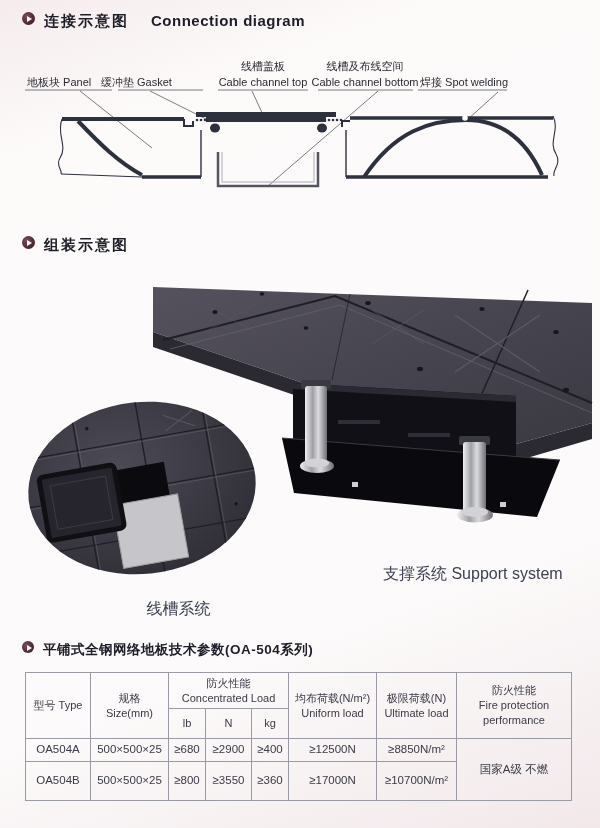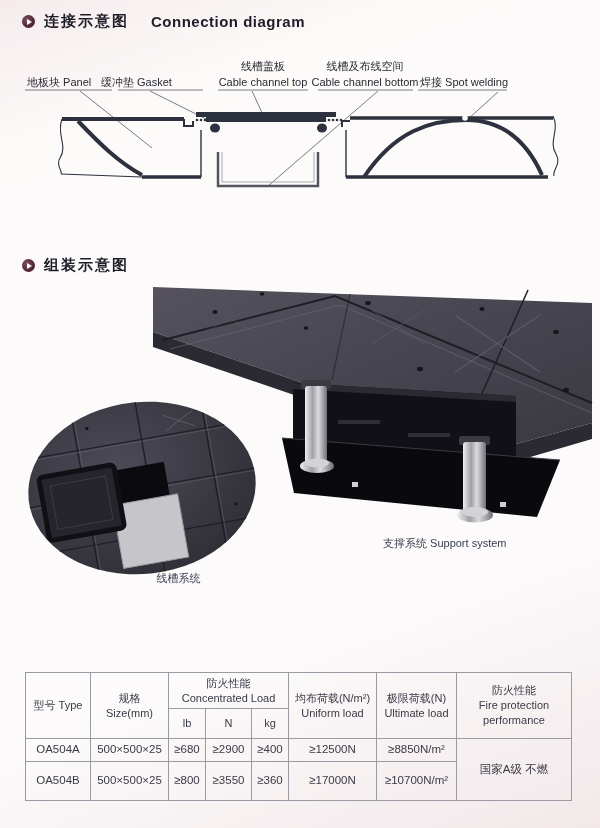--- a/index.html
+++ b/index.html
@@ -1,31 +1,31 @@
 <!DOCTYPE html>
 <html><head>
 <meta charset="utf-8">
 <style>
   html,body{margin:0;padding:0;}
   .page{
     position:relative;width:600px;height:828px;overflow:hidden;
     background:linear-gradient(160deg,#f5ebed 0%,#fdfbfa 16%,#fcfafa 72%,#f2e8ea 100%);
     font-family:"Liberation Sans","DejaVu Sans",sans-serif;color:#23232e;
   }
-  .sec-header{position:absolute;display:flex;align-items:center;gap:9px;font-weight:bold;color:#1d1d28;}
+  .sec-header{position:absolute;display:flex;align-items:flex-start;gap:9px;font-weight:bold;color:#1d1d28;}
   .sec-header .zh{font-size:15px;letter-spacing:2px;}
   .sec-header .en{font-size:15px;letter-spacing:.5px;margin-left:13px;}
   .bullet{position:relative;width:13px;height:13px;border-radius:50%;
     background:radial-gradient(circle at 35% 35%,#7d4d5c,#49212f 70%);flex:0 0 auto;}
   .bullet::after{content:"";position:absolute;left:5px;top:3.5px;width:0;height:0;
     border-left:5px solid #fff;border-top:3px solid transparent;border-bottom:3px solid transparent;}
   .bullet.small{width:12px;height:12px;}
   svg{position:absolute;left:0;}
   svg text{font-family:"Liberation Sans","DejaVu Sans",sans-serif;fill:#2a2a33;}
-  .photo-label{position:absolute;font-size:11px;color:#3c4154;}
+  .photo-label{position:absolute;font-size:16px;color:#3c4154;margin-top:28px;}
   .photo-label.center{text-align:center;line-height:1.3;}
   .spec-table{position:absolute;left:25px;top:672px;border-collapse:collapse;table-layout:fixed;
     font-size:11px;color:#3a3a46;}
   .spec-table td{border:1px solid #9a9aa4;text-align:center;vertical-align:middle;
     padding:1px 2px;line-height:1.35;background:transparent;}
   .spec-table .two span{display:block;}
   .spec-table .data{font-size:11.5px;}
 </style>
 </head>
 <body>
@@ -101,21 +101,21 @@
     <path d="M342,81 v-6 h8" stroke-width="2"></path>
     <path d="M350,72 H553" stroke-width="3.5"></path>
     <path d="M346,84 V131" stroke-width="1.4"></path>
     <path d="M364,131 C395,85 430,74 466,74 C505,74 528,98 542,129" stroke-width="4"></path>
     <path d="M346,131 H548" stroke-width="3.5"></path>
     <path d="M553,70 C560,84 548,96 556,108 C562,118 552,124 554,130" stroke-width="1.1"></path>
   </g>
   <circle cx="465" cy="72" r="2.8" fill="#ffffff"></circle>
 </svg>
 
-<div class="sec-header" style="left:22px;top:256px;font-family:Liberation Serif, serif;">
+<div class="sec-header" style="left:22px;top:236px;font-family:Liberation Serif, serif;">
   <span class="bullet"></span>
   <span class="zh">组装示意图</span>
 </div>
 
 <svg style="top:270px;" width="600" height="350" viewBox="0 0 600 350">
   <defs>
     <linearGradient id="panelGrad" x1="0" y1="0" x2="1" y2="1">
       <stop offset="0" stop-color="#55525d"></stop>
           <stop offset="0.55" stop-color="#45434d"></stop>
           <stop offset="1" stop-color="#393740"></stop>
@@ -216,20 +216,24 @@
       </g>
     </g>
   </g>
 </svg>
 
 <div class="photo-label" style="left:383px;top:536px;">支撑系统 Support system</div>
 <div class="photo-label center" style="left:71px;top:571px;width:215px;">
   <div>线槽系统</div>
 </div>
 
+<div class="sec-header" style="left:22px;top:641px;">
+  <span class="bullet small"></span>
+  <span style="font-size:13.5px;letter-spacing:.5px;">平铺式全钢网络地板技术参数(OA-504系列)</span>
+</div>
 
 <table class="spec-table">
   <colgroup>
     <col style="width:65px">
         <col style="width:78px">
         <col style="width:37px">
         <col style="width:46px">
     <col style="width:37px">
         <col style="width:88px">
         <col style="width:80px">

